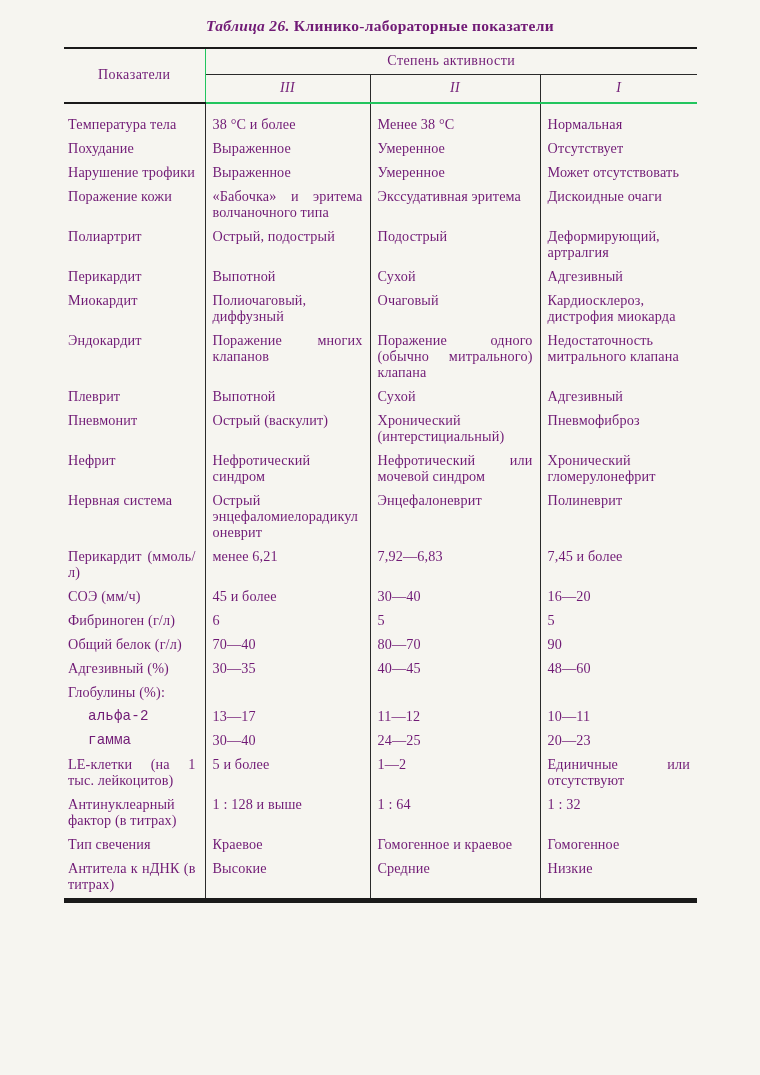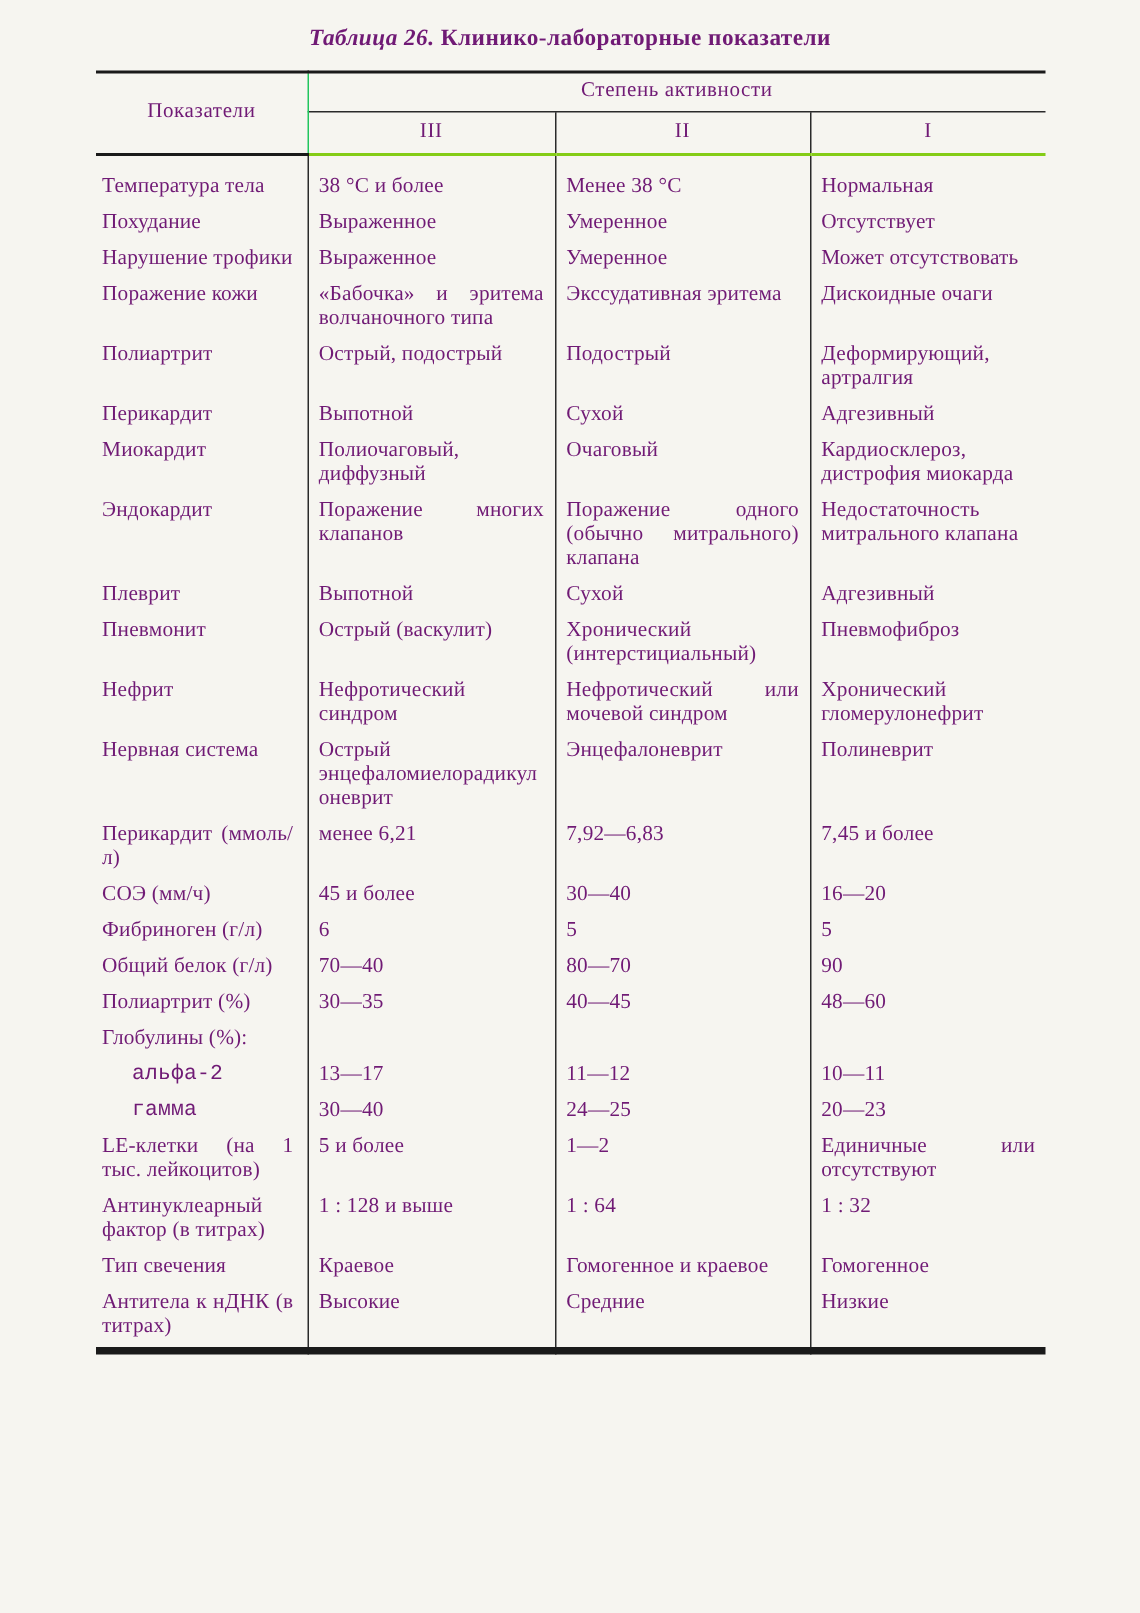--- a/index.html
+++ b/index.html
@@ -47,22 +47,23 @@
   }
   th.h-ind {
     border-bottom: 2px solid #1a1a1a;
     border-right: 1px solid #22c55e;
   }
   th.h-act {
     border-bottom: 1px solid #2a2a2a;
     padding: 4px 4px 5px 4px;
   }
   th.h-grade {
-    border-bottom: 2px solid #84cc16;
+    border-bottom: 2px solid #22c55e;
     padding: 5px 4px 6px 4px;
+    font-style: italic;
   }
   th.h-grade + th.h-grade { border-left: 1px solid #2a2a2a; }
   tbody td {
     vertical-align: top;
     padding: 2px 7px 6px 7px;
     line-height: 16px;
     text-align: justify;
     text-align-last: left;
     overflow-wrap: break-word;
     letter-spacing: 0.01em;
@@ -207,21 +208,21 @@
   </tr>
 
   <tr>
     <td class="ind">Общий белок (г/л)</td>
     <td class="v">70—40</td>
     <td class="v">80—70</td>
     <td class="v">90</td>
   </tr>
 
   <tr>
-    <td class="ind">Полиартрит (%)</td>
+    <td class="ind">Адгезивный (%)</td>
     <td class="v">30—35</td>
     <td class="v">40—45</td>
     <td class="v">48—60</td>
   </tr>
 
   <tr>
     <td class="ind">Глобулины (%):</td>
     <td class="v"></td>
     <td class="v"></td>
     <td class="v"></td>

